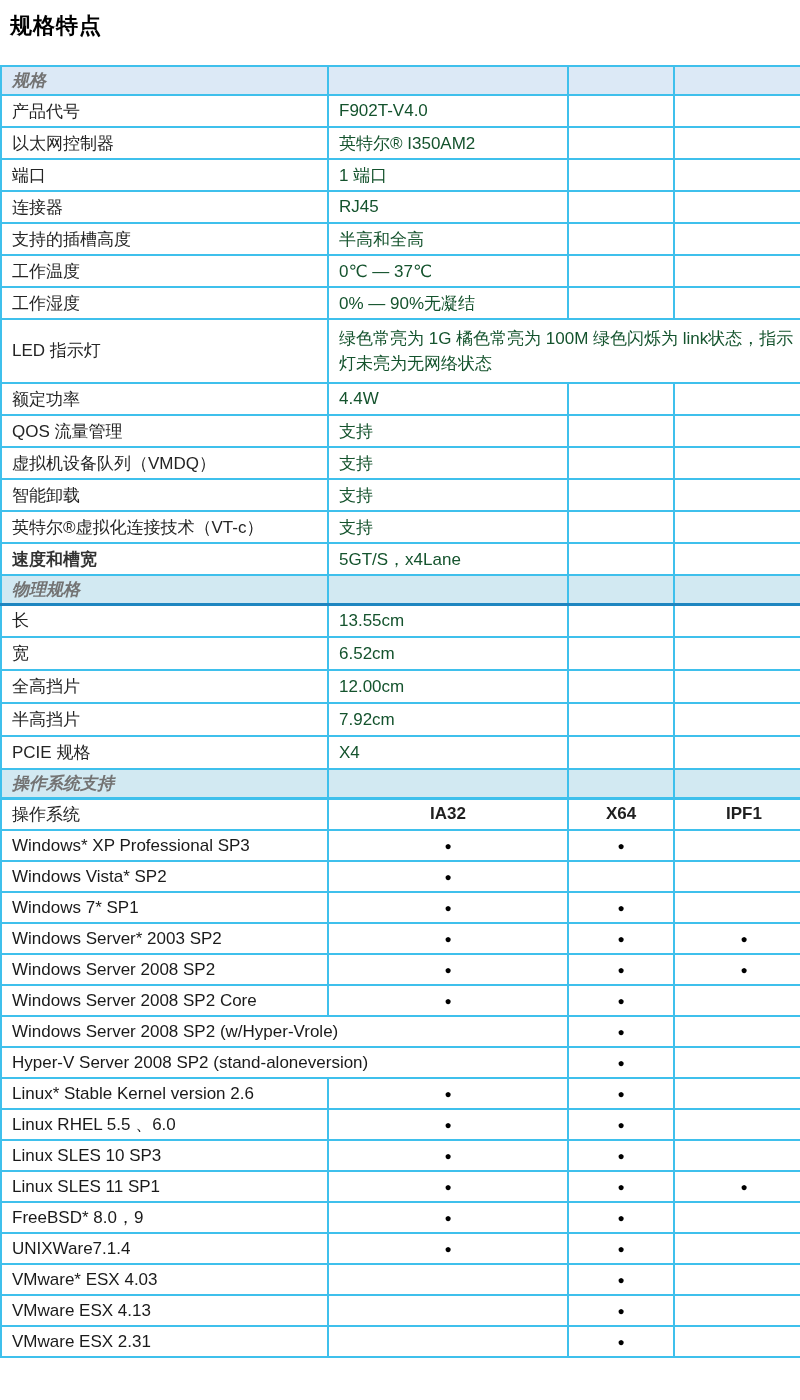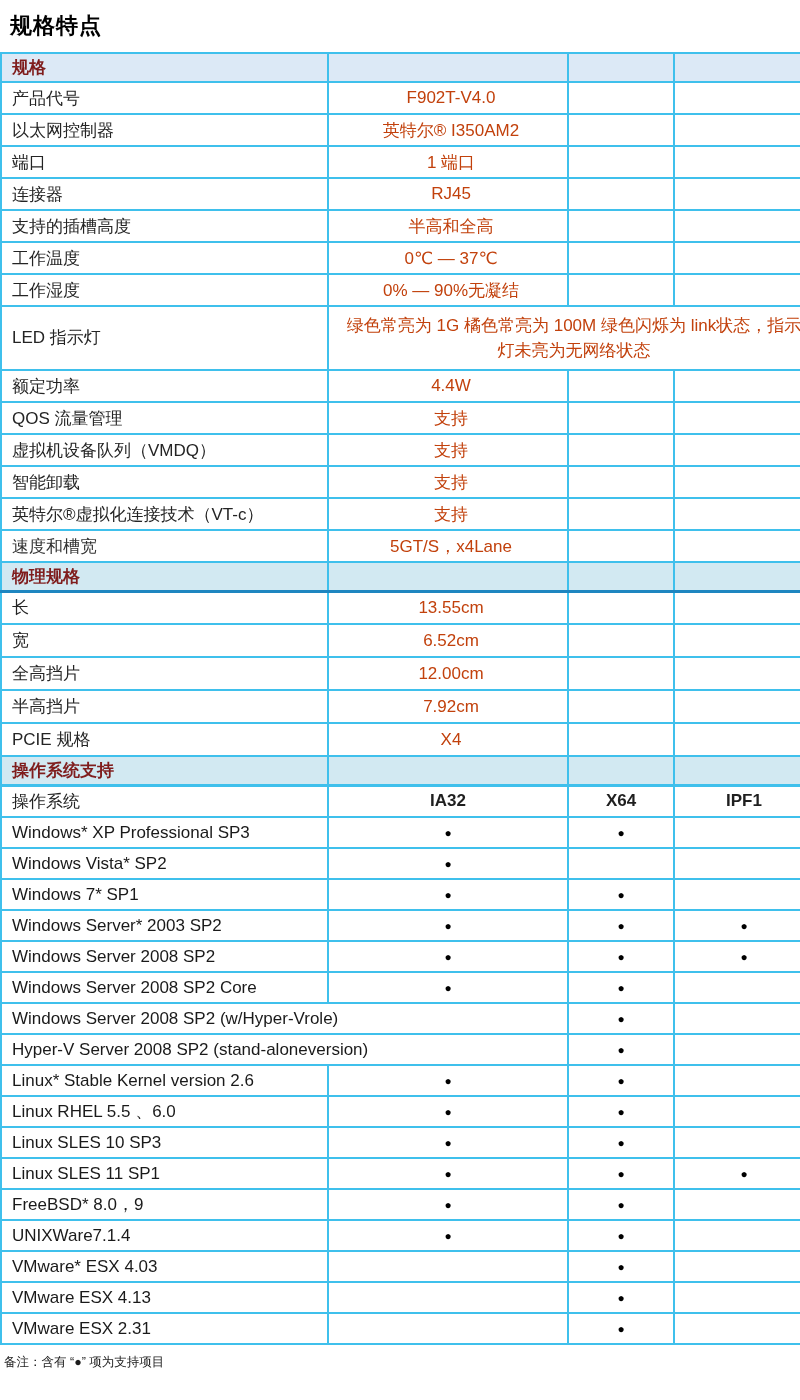--- a/index.html
+++ b/index.html
@@ -10,44 +10,44 @@
     --txt:#1f1f1f;
   }
   *{box-sizing:border-box;}
   html,body{margin:0;padding:0;}
   body{
     width:800px;height:1400px;overflow:hidden;background:#ffffff;
     font-family:"Liberation Sans","DejaVu Sans",sans-serif;color:var(--txt);
   }
   .title{
     font-size:22px;font-weight:700;color:#000;
-    margin:11px 0 11px 10px;letter-spacing:1px;
+    margin:11px 0 24px 10px;letter-spacing:1px;
   }
   table.spec{
     border-collapse:collapse;table-layout:fixed;width:812px;
   }
   col.c1{width:327px}col.c2{width:240px}col.c3{width:106px}col.c4{width:139px}
   td{
     border:2px solid var(--border);
     padding:0 4px 0 10px;
     font-size:17px;vertical-align:middle;color:var(--txt);
     overflow:hidden;white-space:nowrap;
   }
   td:last-child{border-right:none;}
   tr.r32{height:32px}
   tr.r33{height:33px}
   tr.r64 td{white-space:normal;line-height:1.5;}
   tr.r64{height:64px}
   tr.sec{height:29px}
   tr.osr{height:31px}
   tr.oshead{height:32px}
   td.lbl{font-weight:400;color:#242424;}
-  td.lbl.serif{font-weight:400;font-family:"Liberation Serif","DejaVu Serif",serif;color:#333;border-radius:11px;}
-  td.val{color:#c2410c;text-align:center;}
-  td.sec-h{font-weight:700;color:#7f1d1d;}
+  td.lbl.serif{font-weight:700;font-family:"Liberation Serif","DejaVu Serif",serif;color:#333;border-radius:11px;}
+  td.val{color:#14532d;}
+  td.sec-h{font-weight:700;color:#737373;font-style:italic;}
   tr.sec1 td{background:var(--sec1);}
   tr.sec2 td, tr.sec3 td{background:var(--sec23);}
   tr.sec2 td{border-bottom:3px solid var(--accent);margin-left:16px;}
   tr.sec3 td{border-bottom:3px solid var(--border);margin-left:8px;}
   td.osname{color:#1a1a1a;}
   td.colhead{font-weight:700;text-align:center;padding:0;}
   td.dot{text-align:center;padding:0;font-size:12px;color:#000;}
   .note{
     margin:9px 0 0 4px;font-size:12.5px;color:#1c1c1c;
   }
@@ -298,14 +298,13 @@
         </tr>
         <tr class="osr">
           <td class="osname" colspan="1">VMware ESX 2.31</td>
           <td class="dot"></td>
           <td class="dot">●</td>
           <td class="dot"></td>
         </tr>
       </tbody>
   </table>
 
-  <div class="note">备注：含有 “●” 项为支持项目</div>
 </div>
 
 </body></html>

